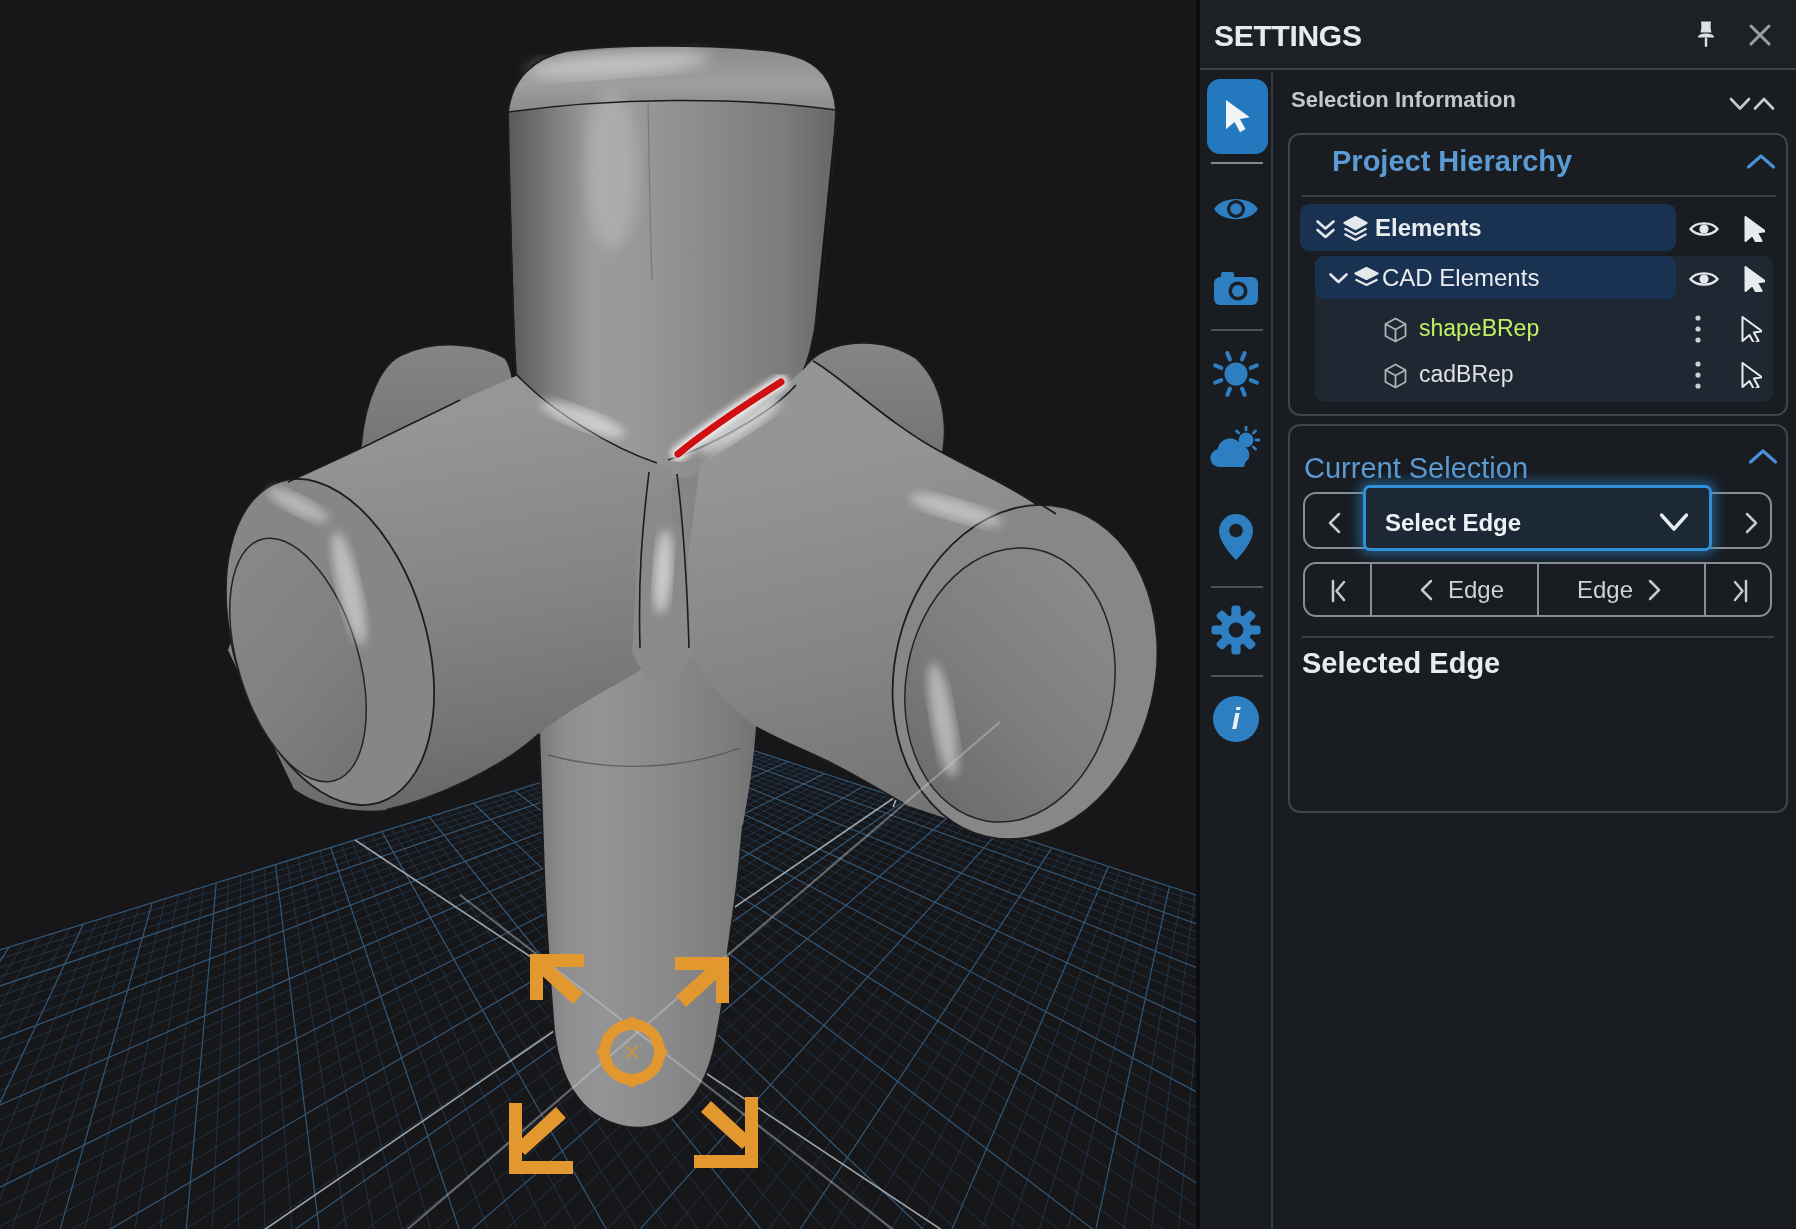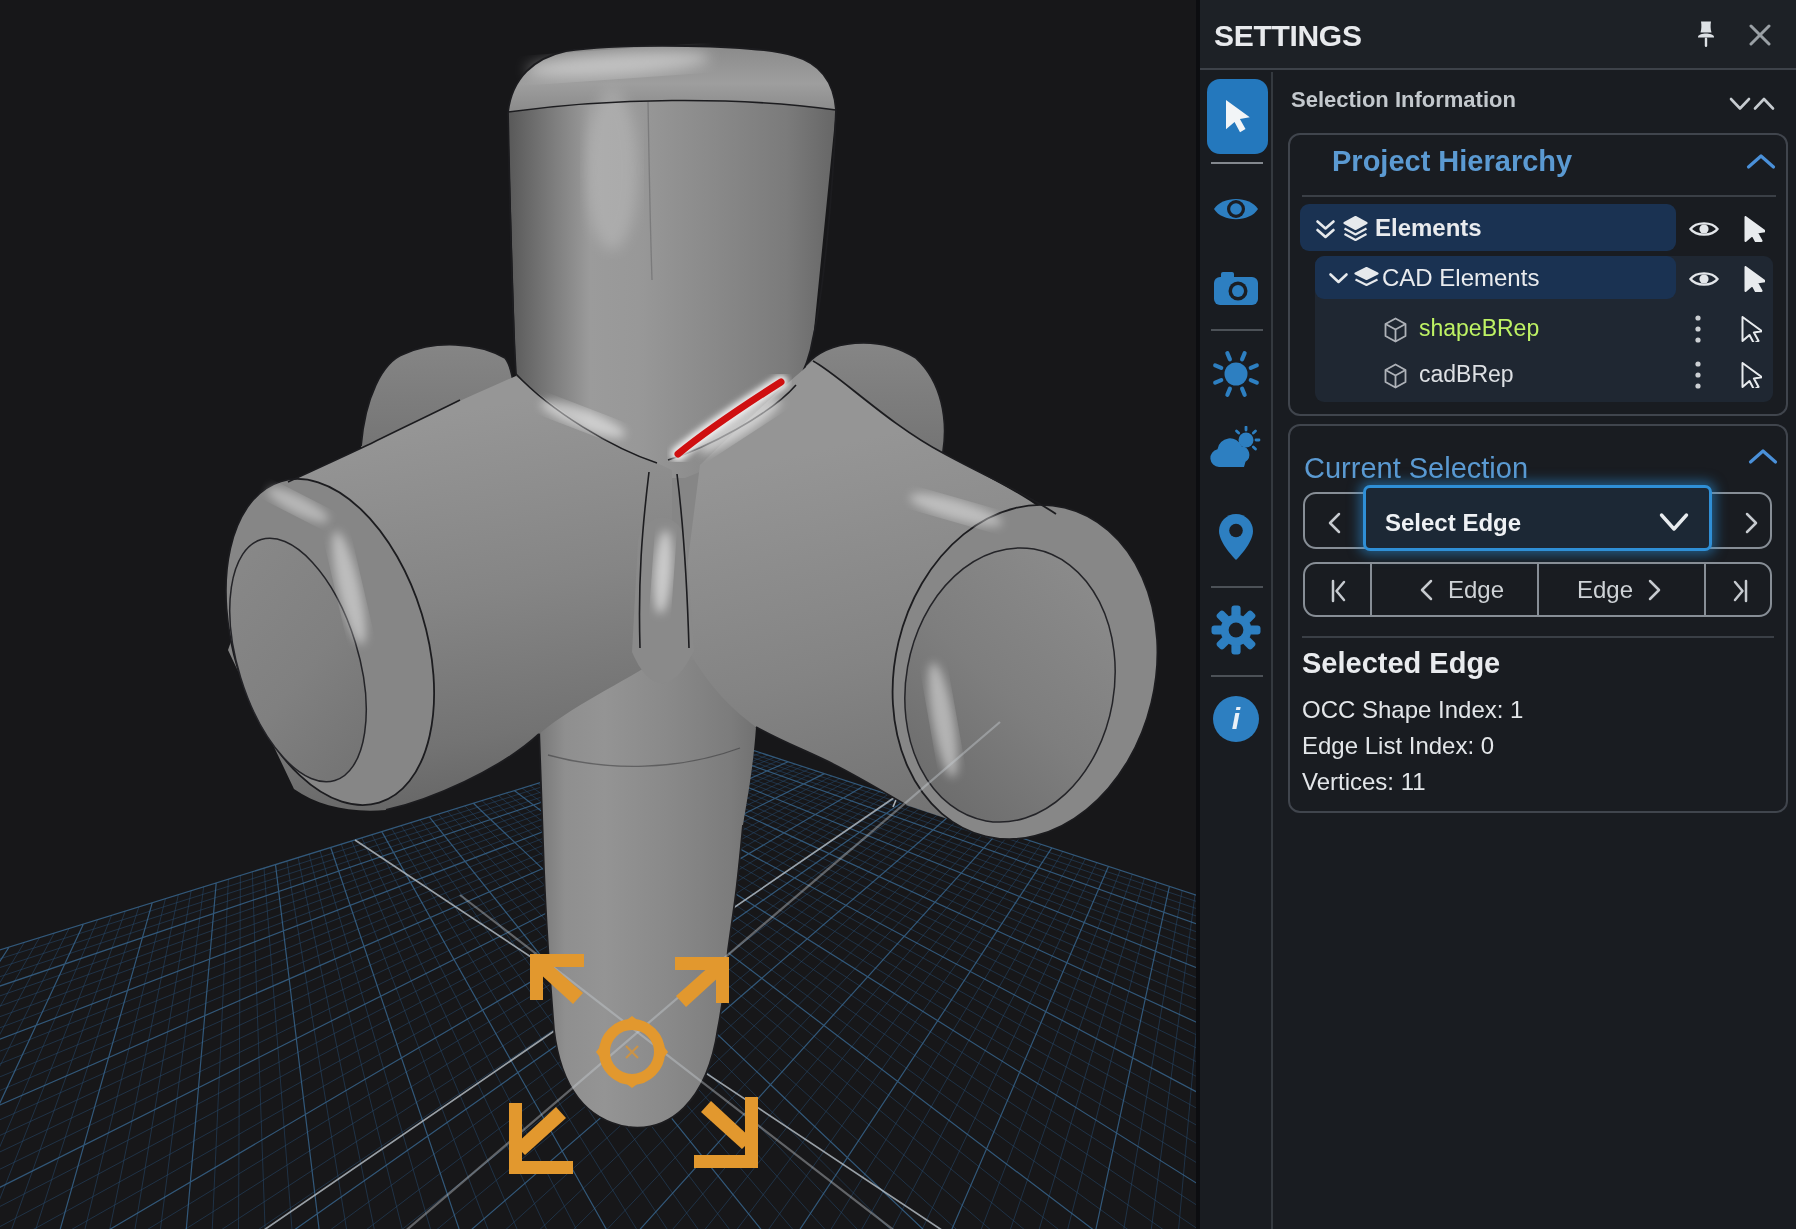--- a/index.html
+++ b/index.html
@@ -373,14 +373,13 @@
       <path d="M3,2 L12,11 L3,20" fill="none" stroke="#c6cacf" stroke-width="2.5" stroke-linecap="round" stroke-linejoin="round"></path>
     </svg>
 <svg width="17" height="24" viewBox="0 0 17 24" style="position:absolute;left:1732px;top:579px">
       <g fill="none" stroke="#c6cacf" stroke-width="2.5" stroke-linecap="round" stroke-linejoin="round">
 <line x1="14" y1="2" x2="14" y2="22"></line>
         <path d="M3,3 L10.5,12 L3,21"></path>
       </g>
     </svg>
 <div style="position:absolute;left:1302px;top:636px;width:472px;height:2px;background:#3a3f46"></div>
 <div style="position:absolute;left:1302px;top:647px;font-size:29px;font-weight:bold;color:#e9ebee">Selected Edge</div>
-<div style="position:absolute;left:1302px;top:692px;font-size:24px;line-height:36px;color:#e3e6e9">OCC Shape Index: 1<br>Edge List Index: 0<br>Vertices: 11</div>
 
 </div>
 </body></html>

